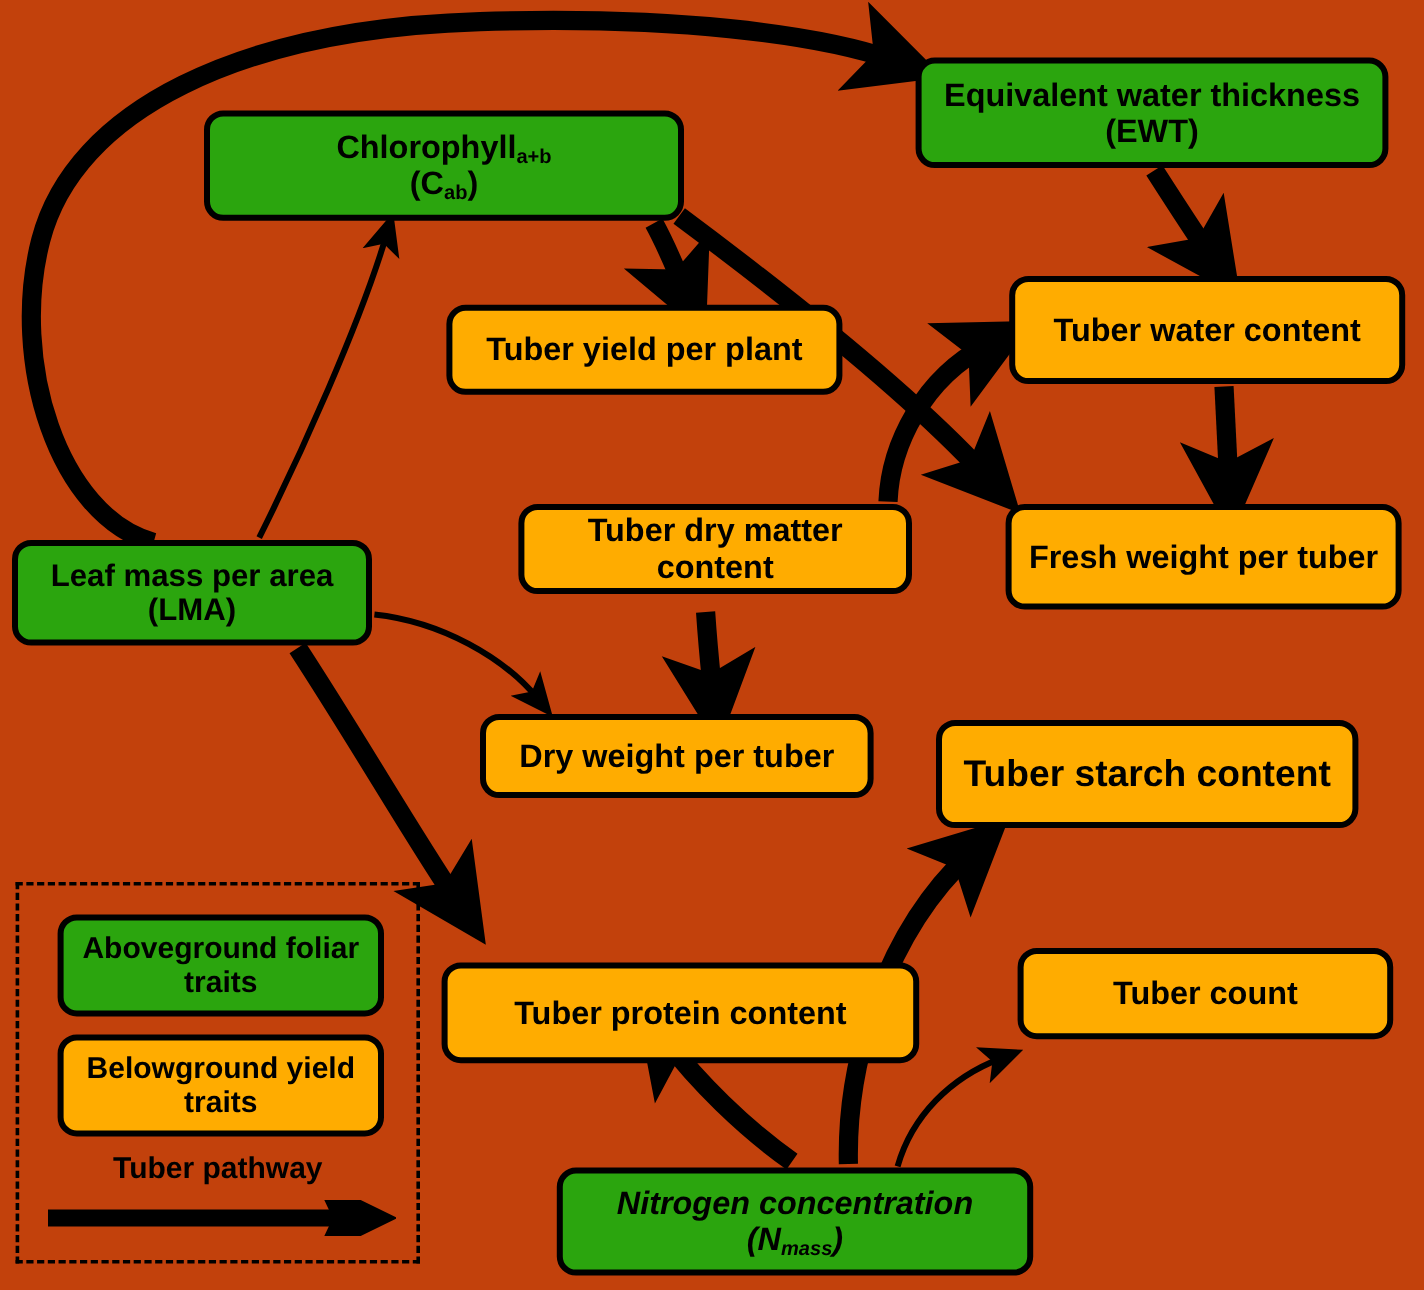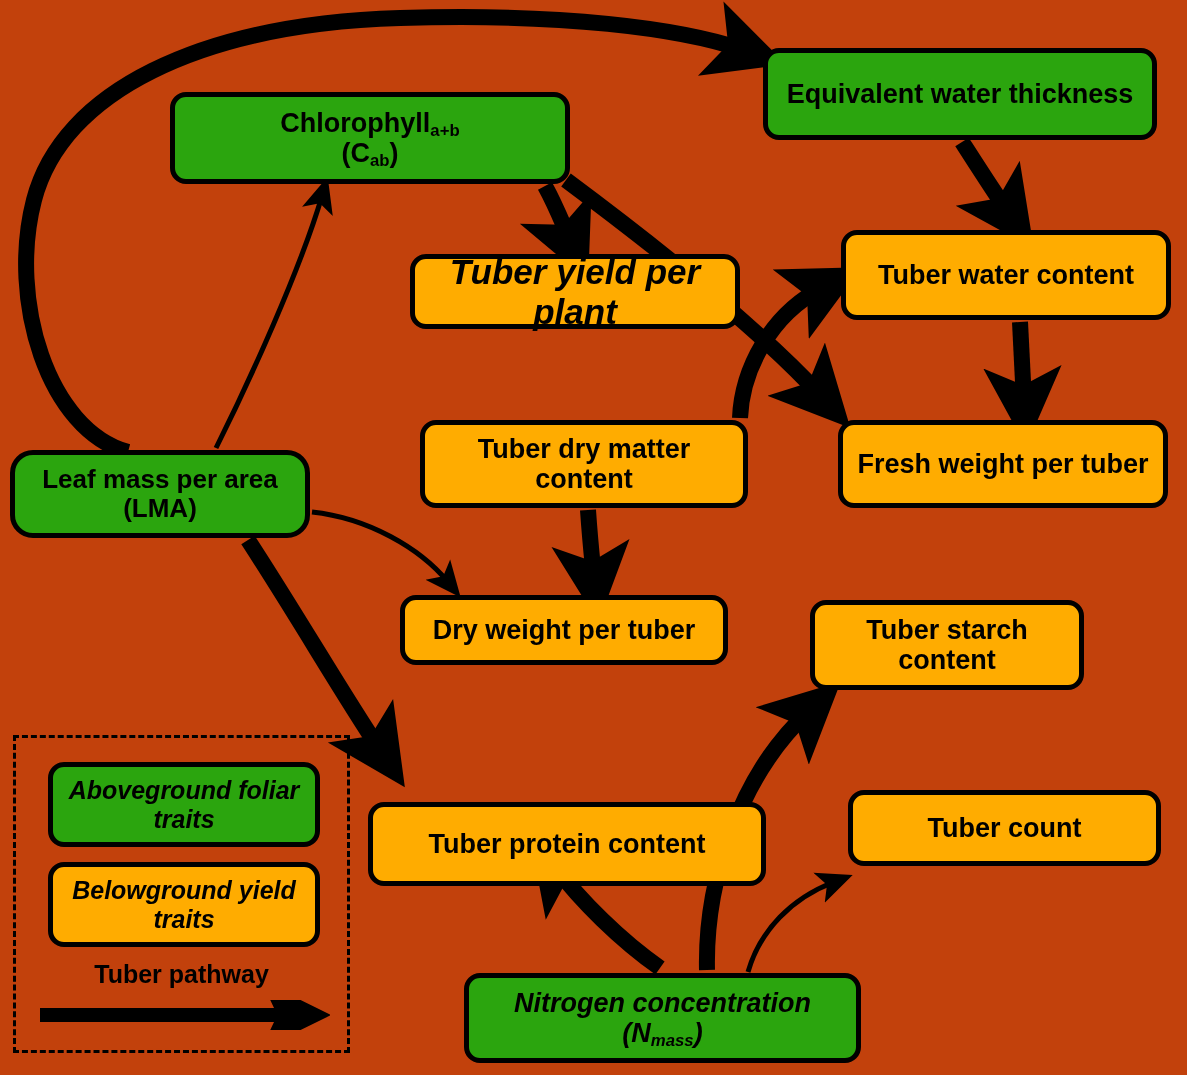--- a/index.html
+++ b/index.html
@@ -66,21 +66,20 @@
     border:5px solid #000000;
     border-radius:16px;
     display:flex;
     align-items:center;
     justify-content:center;
     text-align:center;
     font-weight:bold;
     font-size:25px;
     line-height:1.14;
     color:#000;
-    font-style:italic;
   }
   #legend-chip-green{ top:24px; }
   #legend-chip-orange{ top:124px; }
   #legend-pathway-label{
     position:absolute;
     left:0; right:0;
     top:222px;
     text-align:center;
     font-weight:bold;
     font-size:25px;
@@ -132,61 +131,62 @@
     <path d="M 660,968 C 620,940 580,900 556,868" fill="none" stroke="#000000" stroke-width="16" stroke-linecap="butt" marker-end="url(#ah-thick)"></path>
 
     <path d="M 707,970 C 705,880 740,775 808,712" fill="none" stroke="#000000" stroke-width="16" stroke-linecap="butt" marker-end="url(#ah-thick)"></path>
 
     <path d="M 748,972 C 760,930 792,898 834,882" fill="none" stroke="#000000" stroke-width="5" stroke-linecap="butt" marker-end="url(#ah-thin)"></path>
   </svg>
 
   <div class="node green" style="left:763px; top:48px; width:394px; height:92px; font-size:27px;">
     <div>
       <span class="label">Equivalent water thickness</span>
+      <span class="label">(EWT)</span>
     </div>
   </div>
 
   <div class="node green" style="left:170px; top:92px; width:400px; height:92px; font-size:27px;">
     <div>
       <span class="label"><span>Chlorophyll</span><sub>a+b</sub></span>
       <span class="label"><span>(C</span><sub>ab</sub><span>)</span></span>
     </div>
   </div>
 
-  <div class="node orange" style="left:410px; top:254px; width:330px; height:75px; font-size:35px;font-style:italic;">
+  <div class="node orange" style="left:372px; top:254px; width:330px; height:75px; font-size:27px;">
     <span class="label">Tuber yield per plant</span>
   </div>
 
   <div class="node orange" style="left:841px; top:230px; width:330px; height:90px; font-size:27px;">
     <span class="label">Tuber water content</span>
   </div>
 
-  <div class="node green" style="left:10px; top:450px; width:300px; height:88px; font-size:26px;border-radius:23px;">
+  <div class="node green" style="left:10px; top:450px; width:300px; height:88px; font-size:26px;">
     <div>
       <span class="label">Leaf mass per area</span>
       <span class="label">(LMA)</span>
     </div>
   </div>
 
-  <div class="node orange" style="left:420px; top:420px; width:328px; height:88px; font-size:27px;">
+  <div class="node orange" style="left:432px; top:420px; width:328px; height:75px; font-size:27px;">
     <div>
       <span class="label">Tuber dry matter</span>
       <span class="label">content</span>
     </div>
   </div>
 
   <div class="node orange" style="left:838px; top:420px; width:330px; height:88px; font-size:27px;">
     <span class="label">Fresh weight per tuber</span>
   </div>
 
   <div class="node orange" style="left:400px; top:595px; width:328px; height:70px; font-size:27px;">
     <span class="label">Dry weight per tuber</span>
   </div>
 
-  <div class="node orange" style="left:810px; top:600px; width:274px; height:90px; font-size:27px;">
+  <div class="node orange" style="left:780px; top:600px; width:352px; height:90px; font-size:31px;">
     <span class="label">Tuber starch content</span>
   </div>
 
   <div class="node orange" style="left:368px; top:802px; width:398px; height:84px; font-size:27px;">
     <span class="label">Tuber protein content</span>
   </div>
 
   <div class="node orange" style="left:848px; top:790px; width:313px; height:76px; font-size:27px;">
     <span class="label">Tuber count</span>
   </div>

